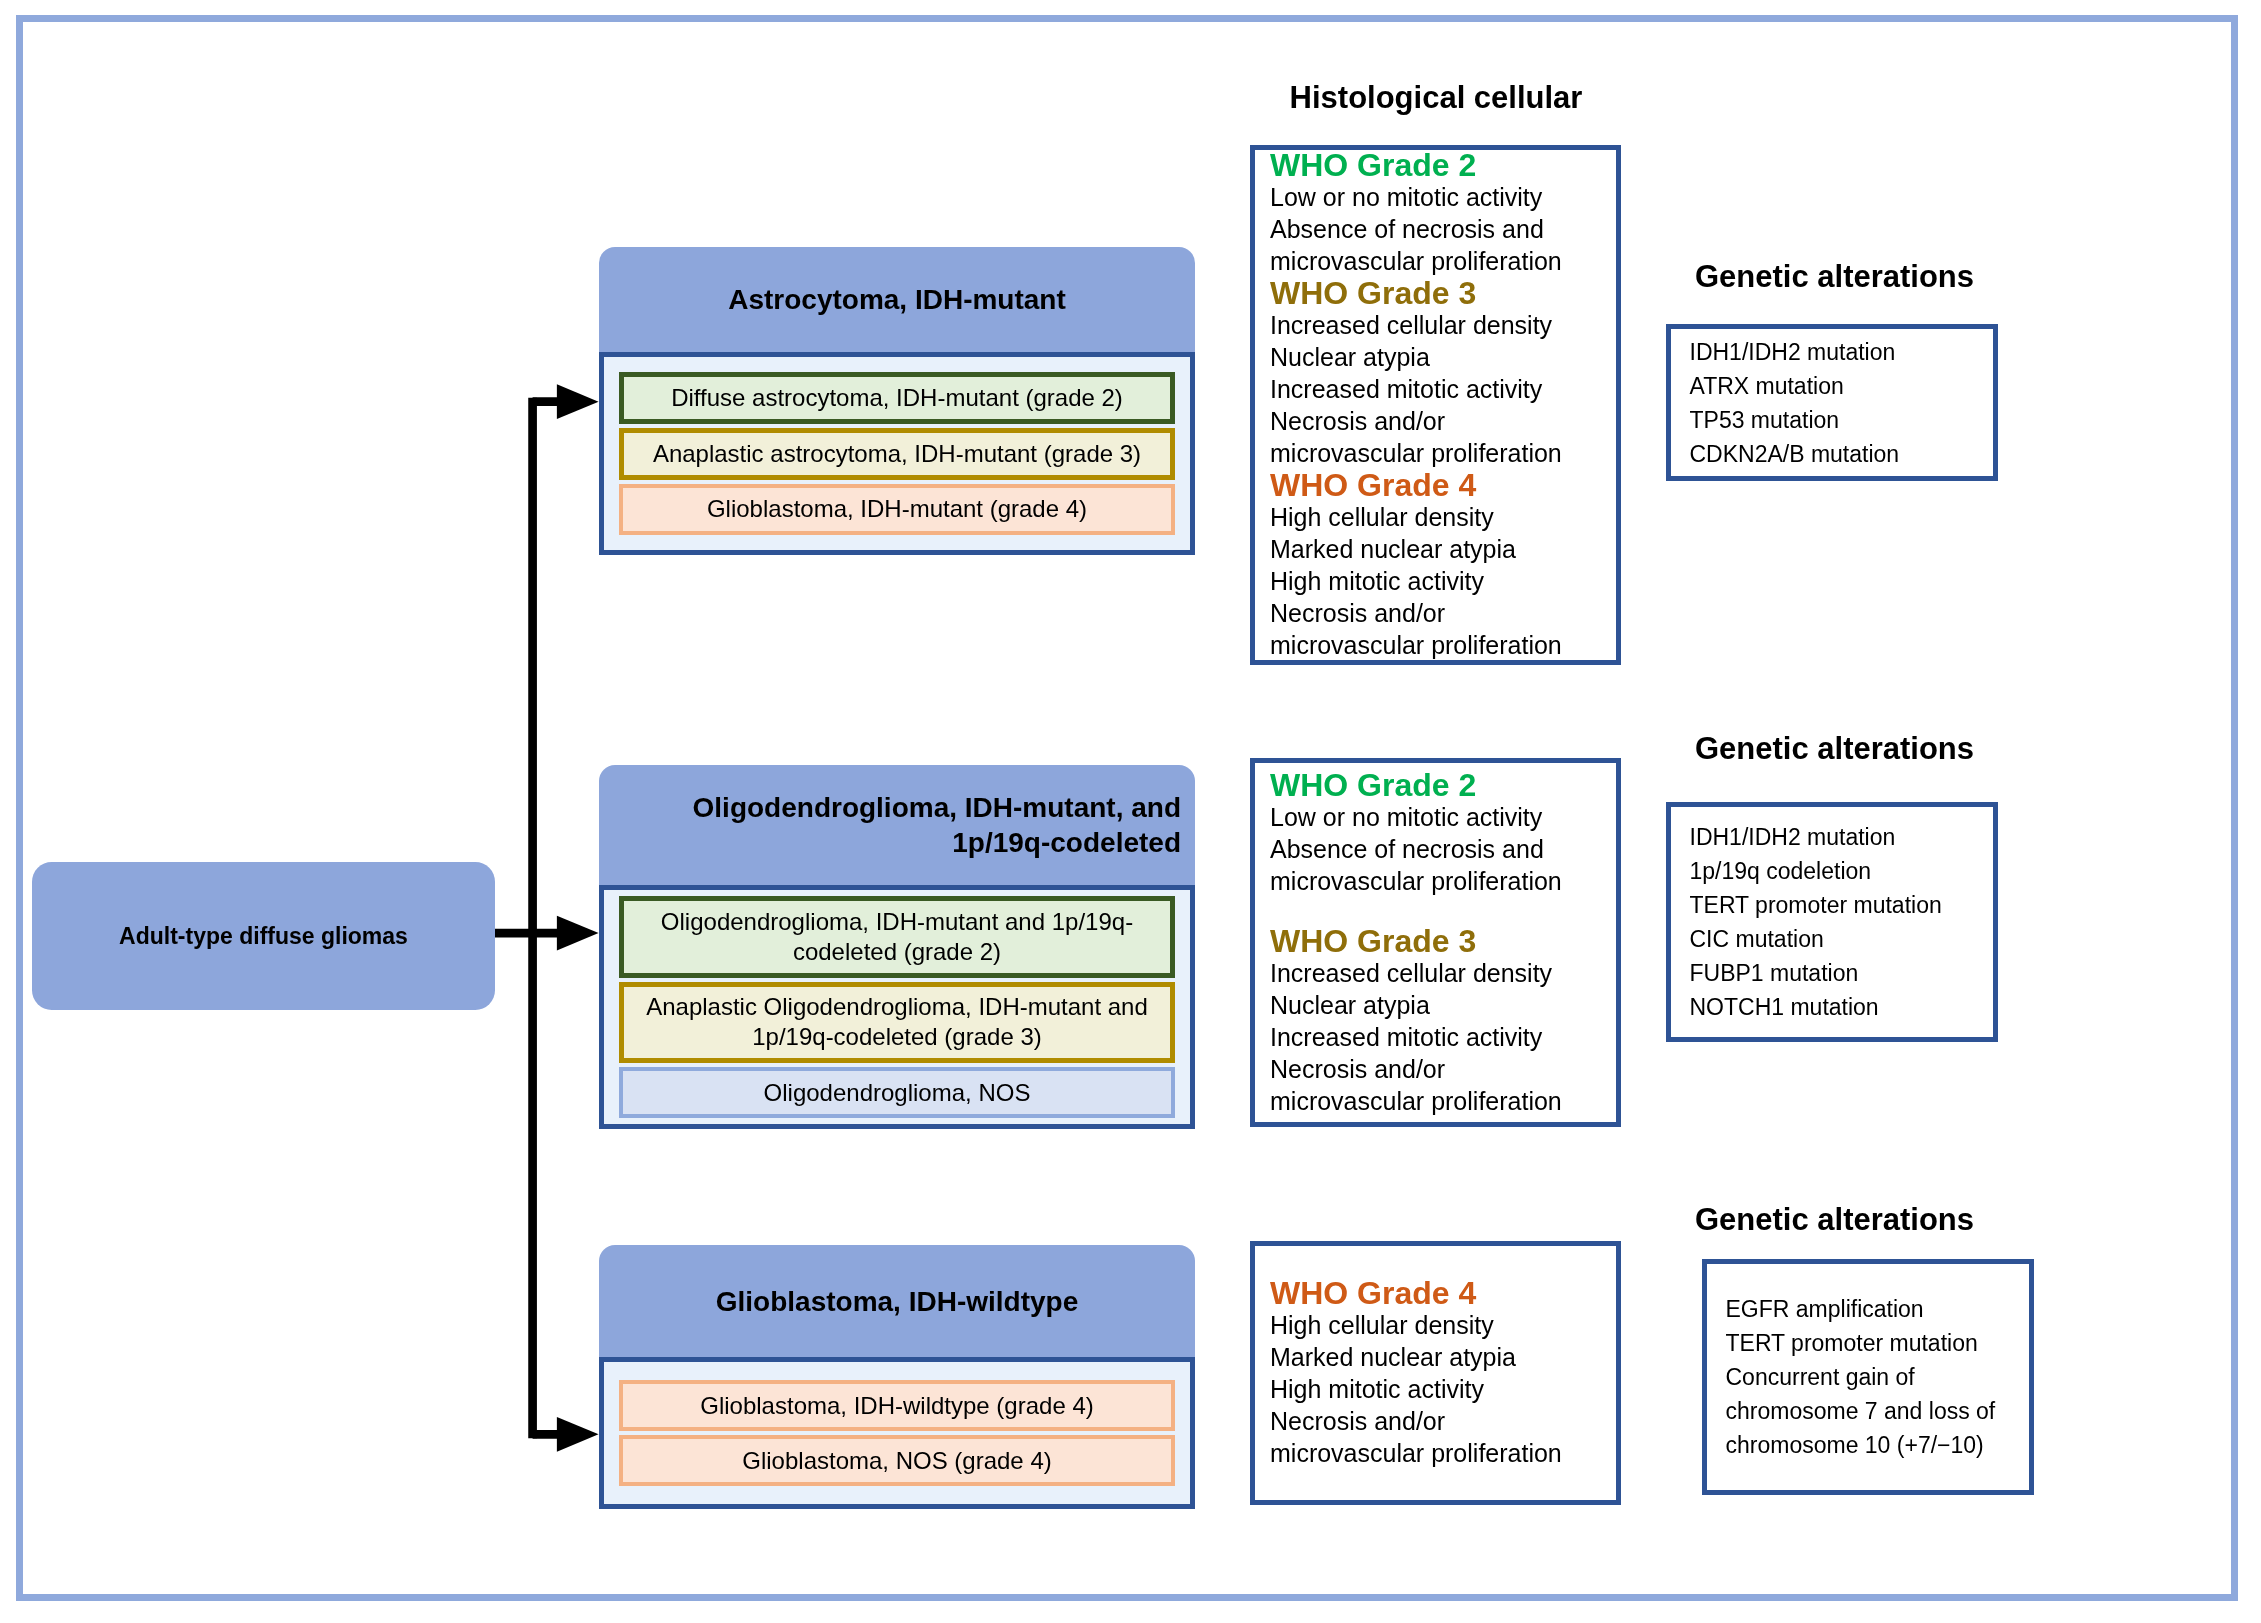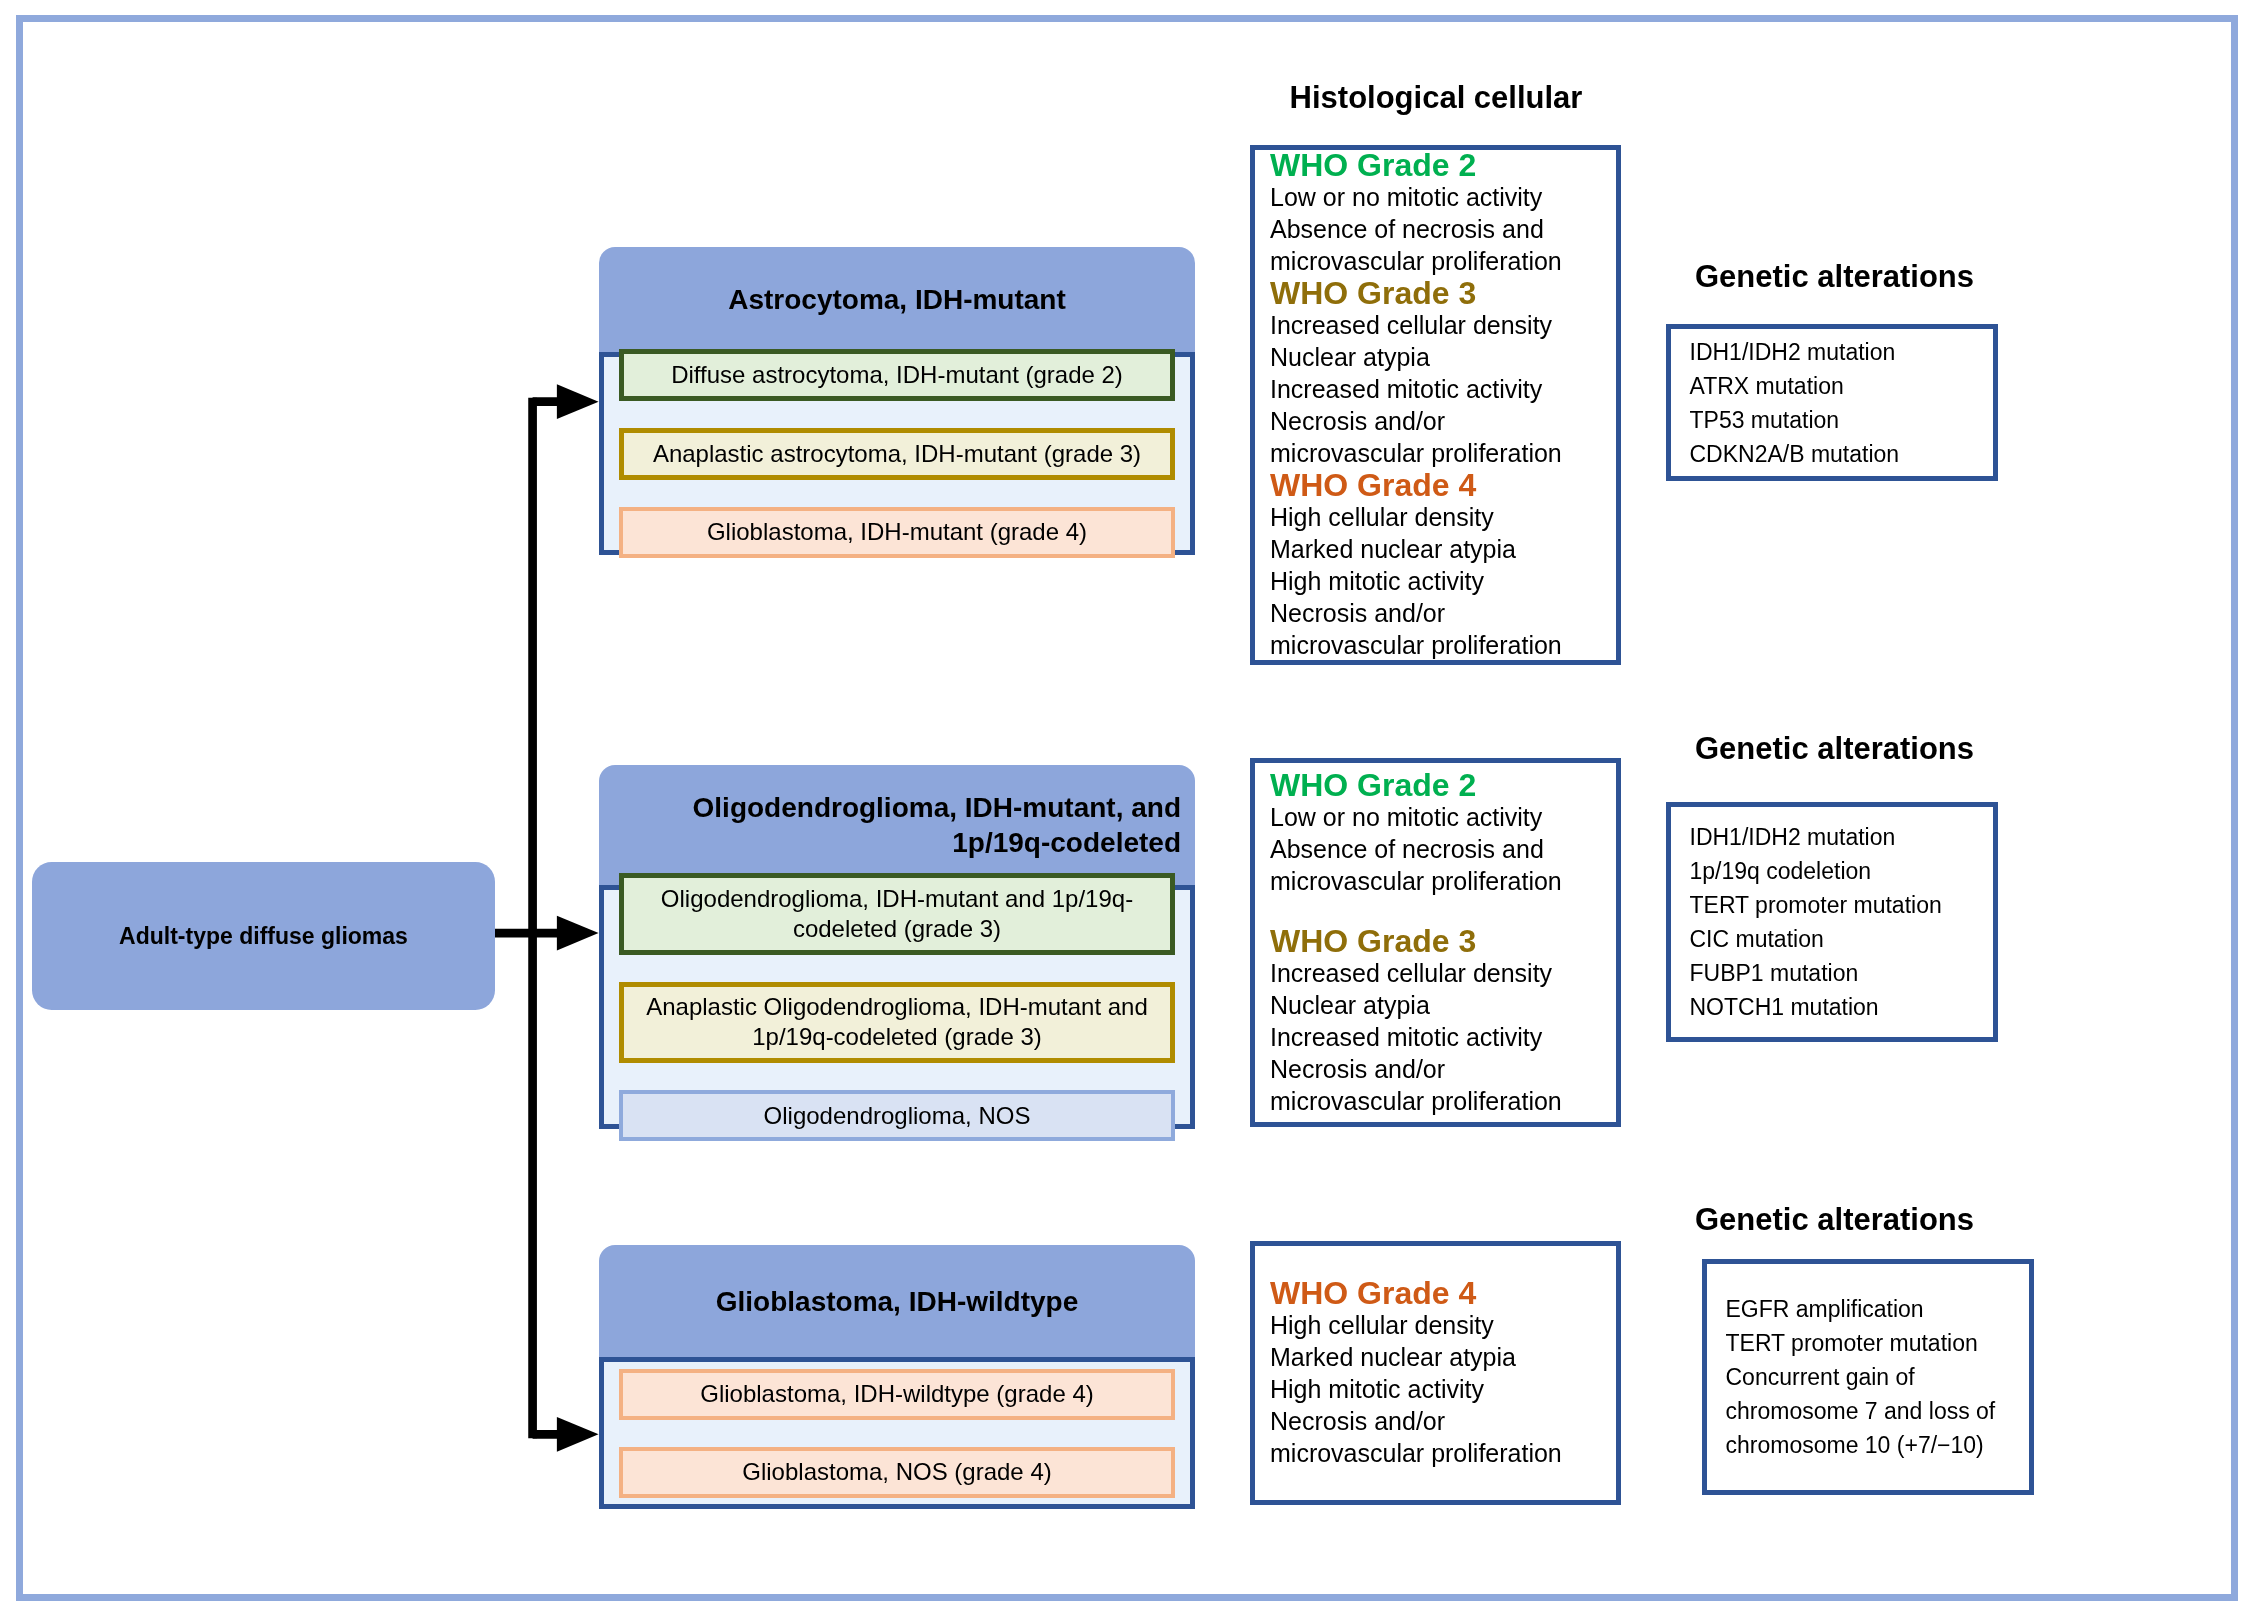--- a/index.html
+++ b/index.html
@@ -19,21 +19,21 @@
   .root-box{position:absolute;left:32px;top:862px;width:463px;height:148px;
     background:var(--header-fill);border-radius:19.7px;display:flex;align-items:center;
     justify-content:center;text-align:center;font-weight:bold;font-size:23px;}
 
   .group{position:absolute;left:599px;width:596px;box-sizing:border-box;}
   .gheader{background:var(--header-fill);border-radius:16px 16px 0 0;display:flex;
     align-items:center;justify-content:center;text-align:right;font-weight:bold;
     font-size:28px;line-height:35px;padding:0 14px;box-sizing:border-box;}
   .gcontainer{background:var(--container-fill);border:5.2px solid var(--container-border);
     box-sizing:border-box;padding:29px 15px;display:flex;flex-direction:column;
-    justify-content:center;gap:27px;}
+    justify-content:center;gap:4px;}
   .g1{top:247px;} .g1 .gheader{height:105px;} .g1 .gcontainer{height:203px;}
   .g2{top:765px;} .g2 .gheader{height:120px;} .g2 .gcontainer{height:244px;}
   .g3{top:1245px;border-radius:12px;} .g3 .gheader{height:112px;} .g3 .gcontainer{height:152px;}
 
   .sub-box{display:flex;align-items:center;justify-content:center;text-align:center;
     font-size:24px;line-height:30px;padding:5.8px 8px;box-sizing:border-box;
     flex:0 0 auto;min-height:51px;}
   .sub-box[data-style="green"]{background:var(--green-fill);border:5.2px solid var(--green-border);}
   .sub-box[data-style="yellow"]{background:var(--yellow-fill);border:5.2px solid var(--yellow-border);}
   .sub-box[data-style="orange"]{background:var(--orange-fill);border:4px solid var(--orange-border);}
@@ -95,21 +95,21 @@
     <div class="gcontainer">
       <div class="sub-box" data-style="green">Diffuse astrocytoma, IDH-mutant (grade 2)</div>
       <div class="sub-box" data-style="yellow">Anaplastic astrocytoma, IDH-mutant (grade 3)</div>
       <div class="sub-box" data-style="orange">Glioblastoma, IDH-mutant (grade 4)</div>
     </div>
   </div>
 
   <div class="group g2">
     <div class="gheader">Oligodendroglioma, IDH-mutant, and 1p/19q-codeleted</div>
     <div class="gcontainer">
-      <div class="sub-box" data-style="green">Oligodendroglioma, IDH-mutant and 1p/19q-codeleted (grade 3)</div>
+      <div class="sub-box" data-style="green">Oligodendroglioma, IDH-mutant and 1p/19q-codeleted (grade 2)</div>
       <div class="sub-box" data-style="yellow">Anaplastic Oligodendroglioma, IDH-mutant and 1p/19q-codeleted (grade 3)</div>
       <div class="sub-box" data-style="nos">Oligodendroglioma, NOS</div>
     </div>
   </div>
 
   <div class="group g3">
     <div class="gheader">Glioblastoma, IDH-wildtype</div>
     <div class="gcontainer">
       <div class="sub-box" data-style="orange">Glioblastoma, IDH-wildtype (grade 4)</div>
       <div class="sub-box" data-style="orange">Glioblastoma, NOS (grade 4)</div>

